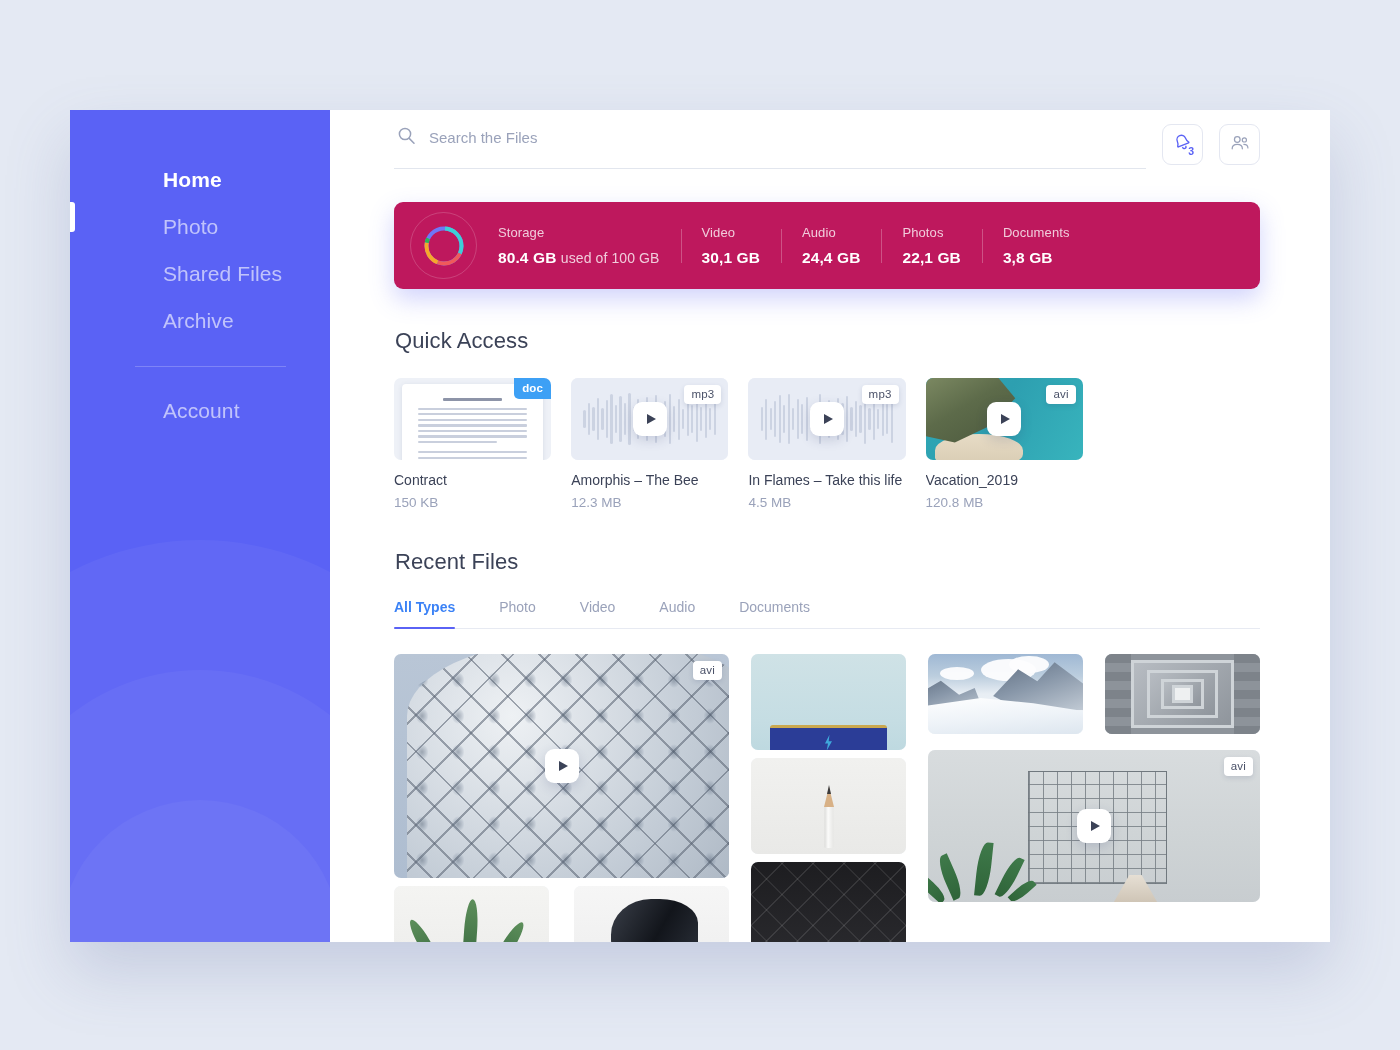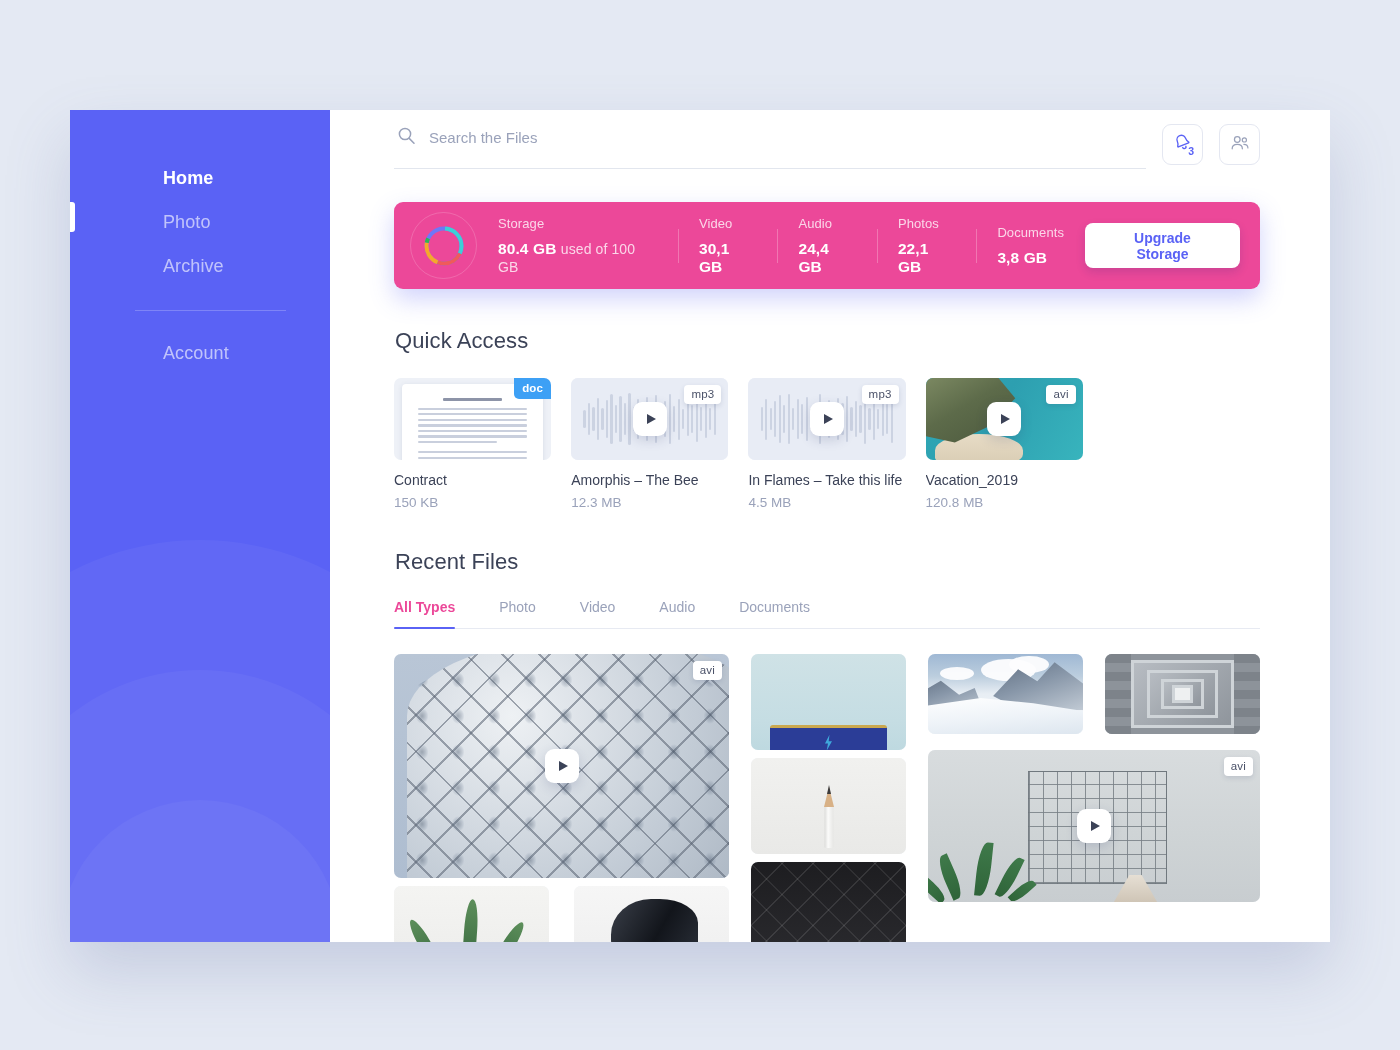--- a/index.html
+++ b/index.html
@@ -67,21 +67,21 @@
   .cloud-icon { width: 23px; height: 16px; position: relative; display:block; }
 
   .nav {
     position: relative;
     margin-top: 46px;
     padding-left: 93px;
   }
   .nav-item {
     display: block;
     color: rgba(255,255,255,0.62);
-    font-size: 18px;
+    font-size: 21px;
     line-height: 1;
     padding: 13px 0;
     cursor: pointer;
     letter-spacing: 0.1px;
   }
   .nav-item.active { color: #ffffff; font-weight: bold; }
 
   .nav-divider {
     position: relative;
     margin: 22px 44px 20px 65px;
@@ -161,21 +161,21 @@
     position: absolute;
     right: 8px; bottom: 7px;
     font-size: 10.5px;
     font-weight: bold;
     color: #5a62f5;
   }
 
   
   .storage-bar {
     margin-top: 33px;
-    background: #ec4899;
+    background: #be185d;
     border-radius: 9px;
     height: 87px;
     display: flex;
     align-items: center;
     padding: 0 20px 0 16px;
     box-shadow: 0 10px 24px rgba(90,98,245,0.28);
   }
   .donut-wrap {
     width: 67px; height: 67px;
     flex: 0 0 auto;
@@ -342,21 +342,21 @@
     margin-bottom: 25px;
   }
   .tab {
     font-size: 14px;
     color: #9aa2ba;
     padding: 0 0 13px 0;
     margin-right: 44px;
     cursor: pointer;
     position: relative;
   }
-  .tab.active { color: #ec4899; font-weight: bold; }
+  .tab.active { color: #3b82f6; font-weight: bold; }
   .tab.active::after {
     content: "";
     position: absolute;
     left: 0; right: 0; bottom: -1px;
     height: 2.5px;
     background: #5a62f5;
     border-radius: 2px;
   }
 
   
@@ -550,20 +550,21 @@
   <aside id="sidebar">
     <div class="deco-arc a1"></div>
     <div class="deco-arc a2"></div>
     <div class="deco-arc a3"></div>
     <div id="sidebar-handle"></div>
 
 
     <nav class="nav">
       <a class="nav-item active">Home</a>
       <a class="nav-item">Photo</a>
+      <a class="nav-item">Shared Files</a>
       <a class="nav-item">Archive</a>
     </nav>
 
     <div class="nav-divider"></div>
 
     <nav class="nav" style="margin-top:0;">
       <a class="nav-item">Account</a>
     </nav>
 
   </aside>
@@ -635,21 +636,20 @@
       </div>
       <div class="stat">
         <div class="stat-label">Photos</div>
         <div class="stat-value">22,1 GB</div>
       </div>
       <div class="stat">
         <div class="stat-label">Documents</div>
         <div class="stat-value">3,8 GB</div>
       </div>
 
-      <button class="upgrade-btn">Upgrade Storage</button>
     </section>
 
     <h2 class="section-title">Quick Access</h2>
 
     <div class="quick-grid">
 
       <div>
         <div class="qa-thumb">
           <div class="doc-page">
             <div class="doc-line head"></div>

